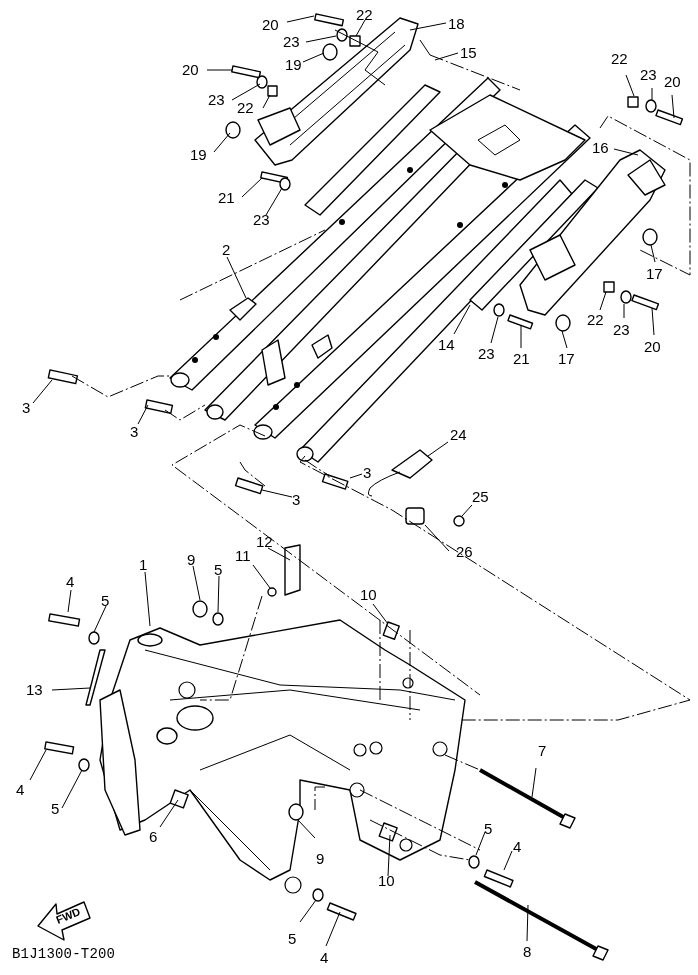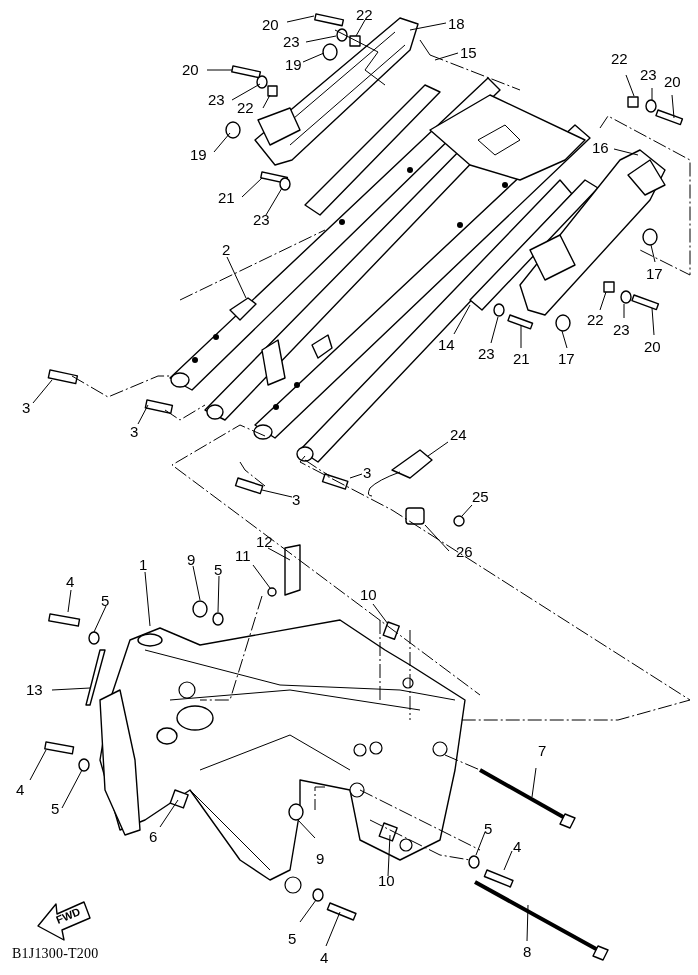--- a/index.html
+++ b/index.html
@@ -8,21 +8,21 @@
   #diagram { position: absolute; left: 0; top: 0; width: 698px; height: 975px; }
   .part { fill: #ffffff; stroke: #000; stroke-width: 1.4; stroke-linejoin: round; }
   .thin { fill: none; stroke: #000; stroke-width: 1; }
   .dash { fill: none; stroke: #000; stroke-width: 1; stroke-dasharray: 14 3 2 3; }
   .leader { fill: none; stroke: #000; stroke-width: 1; }
   .callout { font-family: "Liberation Sans", sans-serif; font-size: 15px; fill: #000; }
   .hole { fill: #fff; stroke: #000; stroke-width: 1.2; }
   .dot { fill: #000; }
   .fwd-text { font-family: "Liberation Sans", sans-serif; font-size: 11px; font-weight: bold; fill: #000; }
   .code { position: absolute; left: 12px; top: 946px; font-size: 14px; color: #000;
-          font-family: Liberation Serif, serif; letter-spacing: 0.2px; }
+          font-family: Liberation Mono, monospace; letter-spacing: 0.2px; }
 </style>
 </head>
 <body>
 
 <svg id="diagram" viewBox="0 0 698 975" xmlns="http://www.w3.org/2000/svg">
 
   <g>
 
     <path class="part" d="M170,378 L488,78 L500,90 L192,390 Z"></path>
 

